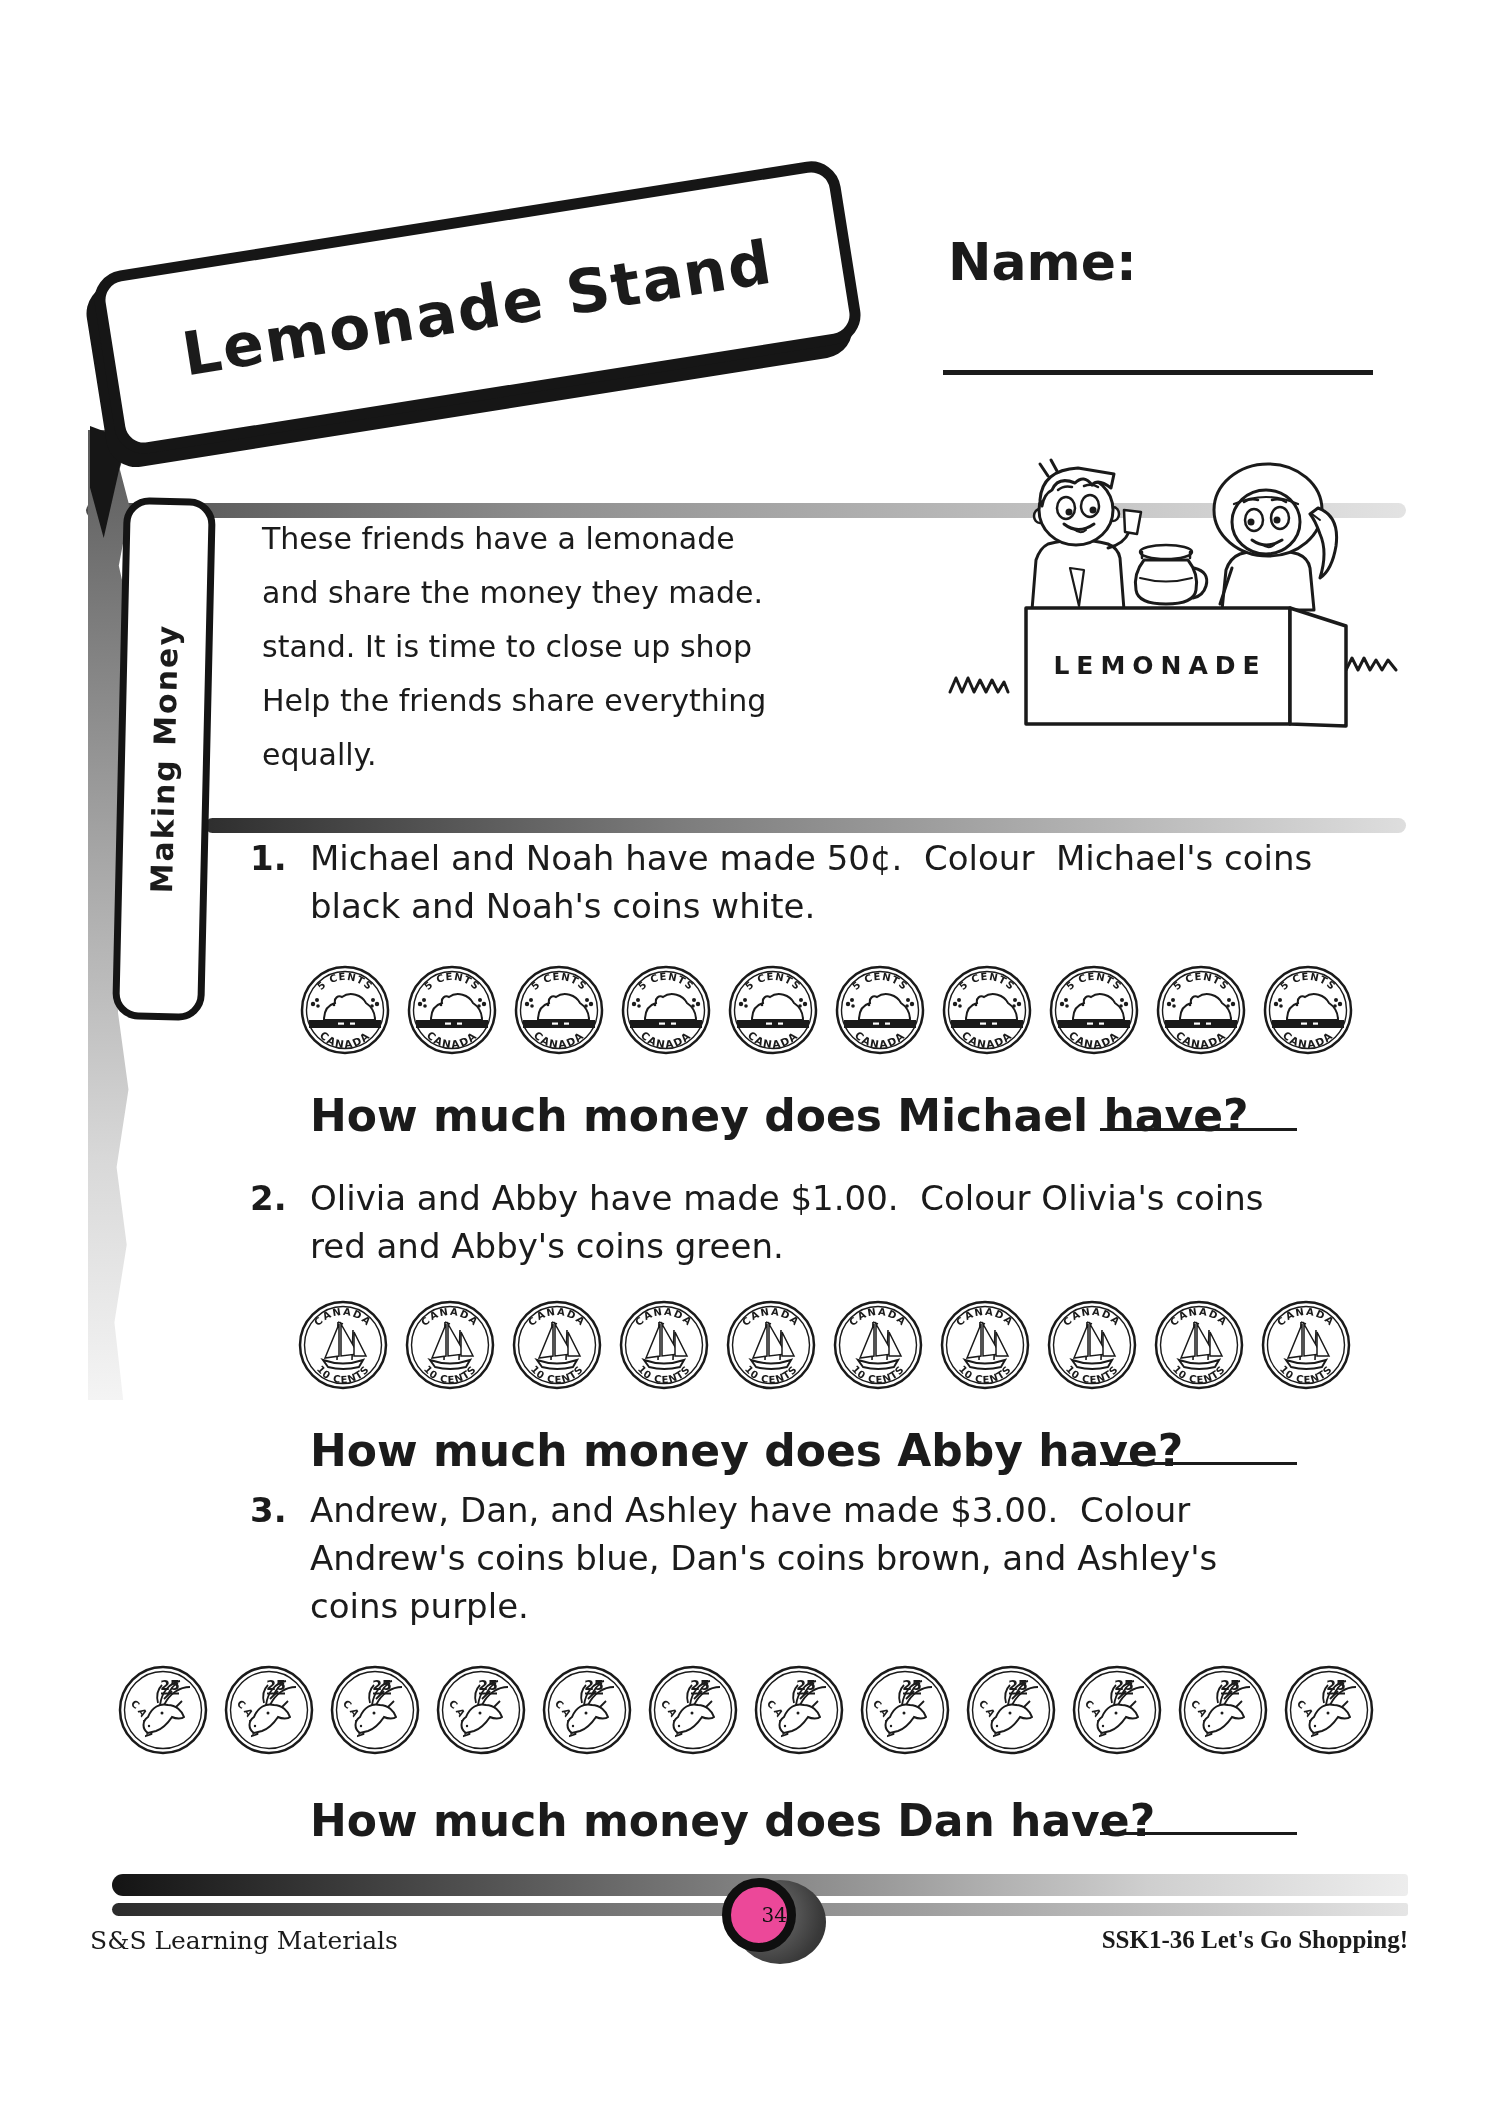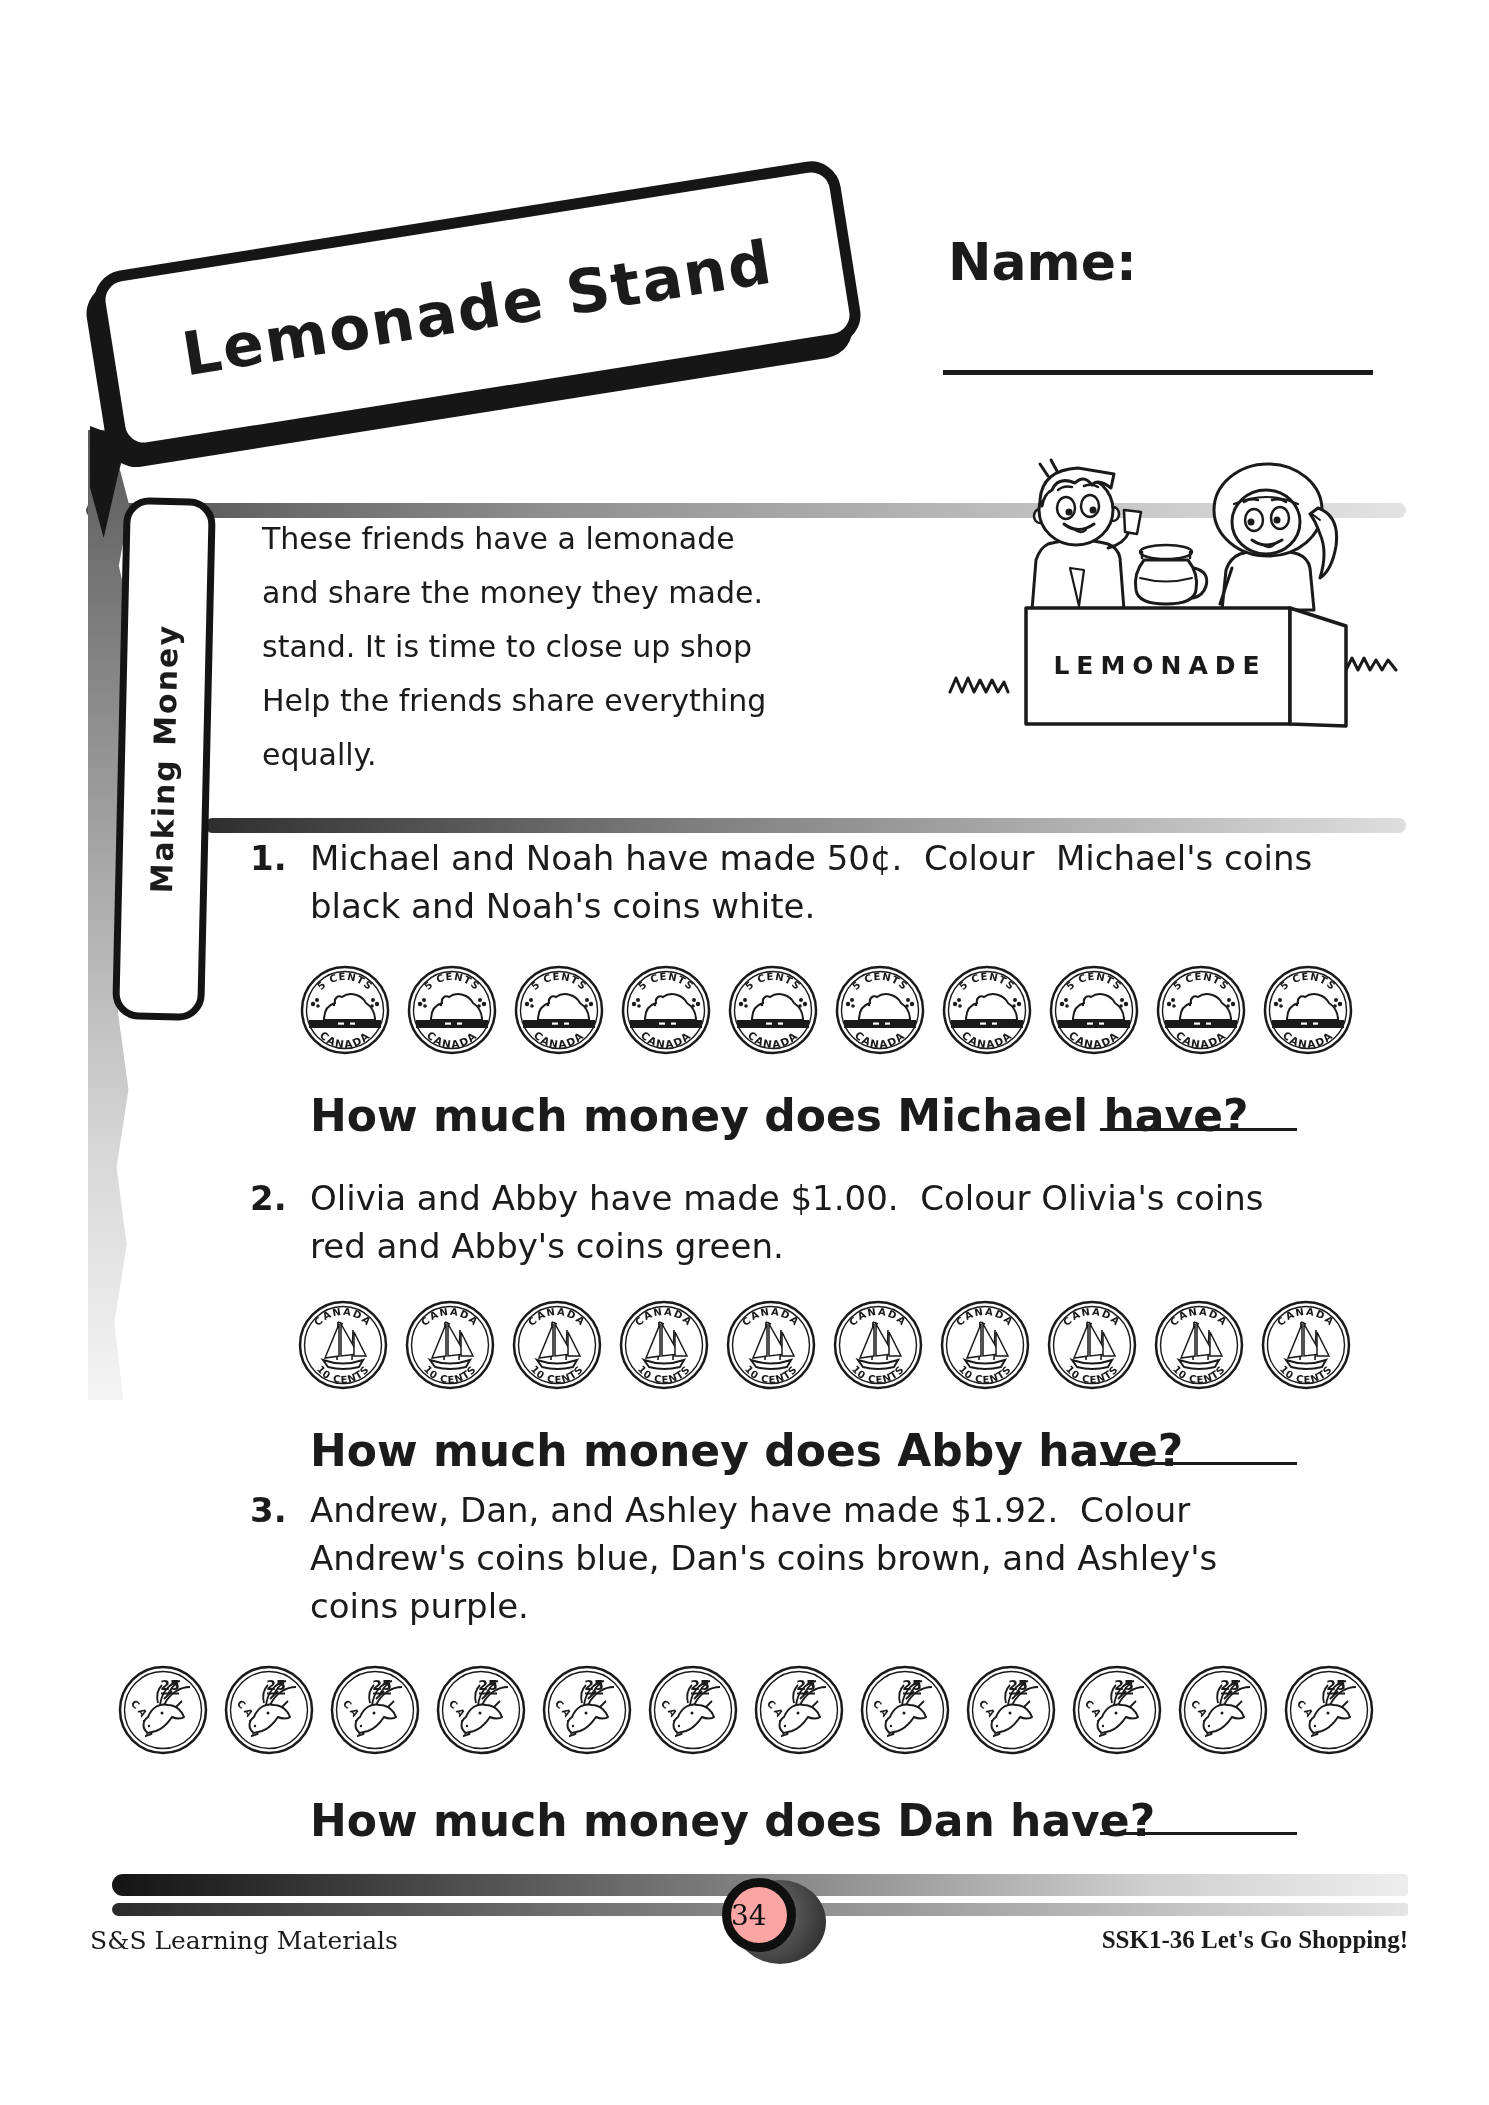--- a/index.html
+++ b/index.html
@@ -64,23 +64,23 @@
   .coin{width:90px; height:90px; flex:0 0 auto;}
   
   .fbar{position:absolute; z-index:1;}
   .fbar-1{left:112px; top:1874px; width:1296px; height:22px; border-radius:12px 4px 4px 12px;
     background:linear-gradient(90deg,#141414 0%,#555 30%,#8f8f8f 55%,#cfcfcf 80%,#ededed 100%);}
   .fbar-2{left:112px; top:1903px; width:1296px; height:13px; border-radius:8px 3px 3px 8px;
     background:linear-gradient(90deg,#2b2b2b 0%,#6f6f6f 35%,#9a9a9a 60%,#e5e5e5 100%);}
   .badge-shadow{position:absolute; left:734px; top:1880px; width:92px; height:84px; border-radius:50%;
     background:radial-gradient(circle at 35% 40%, #777 0%, #3a3a3a 70%, #2a2a2a 100%); z-index:2;}
   .badge{position:absolute; left:722px; top:1878px; width:56px; height:56px; border-radius:50%;
-    background:#fca5a5; border:9px solid #0f0f0f; z-index:3;
-    display:flex; align-items:center; justify-content:flex-start;
-    font-family:"DejaVu Serif", serif; font-size:28px; color:#111;}
+    background:#ec4899; border:9px solid #0f0f0f; z-index:3;
+    display:flex; align-items:center; justify-content:flex-end;
+    font-family:"DejaVu Serif", serif; font-size:20px; color:#111;}
   .footer-left{position:absolute; left:90px; top:1926px; font-family:"DejaVu Serif", serif;
     font-size:25px; font-weight:normal; z-index:2;}
   .footer-right{position:absolute; right:81px; top:1926px; font-family:Liberation Serif, serif;
     font-size:25px; font-weight:bold; z-index:2;}
   svg text, svg textPath{font-family:"DejaVu Sans", sans-serif;}
 </style>
 </head>
 <body>
 
 <svg width="0" height="0" style="position:absolute" aria-hidden="true">
@@ -317,21 +317,21 @@
         <use href="#coin-dime"></use>
       </svg>
       <svg class="coin" viewBox="0 0 90 90">
         <use href="#coin-dime"></use>
       </svg>
     </div>
   <div class="prompt" style="top:1425px">How much money does Abby have?</div>
   <div class="blank" style="top:1462px"></div>
 
   <span class="qnum" style="left:250px; top:1490px">3.</span>
-  <div class="qline" style="left:310px; top:1490px">Andrew, Dan, and Ashley have made $1.92.  Colour</div>
+  <div class="qline" style="left:310px; top:1490px">Andrew, Dan, and Ashley have made $3.00.  Colour</div>
   <div class="qline" style="left:310px; top:1538px">Andrew's coins blue, Dan's coins brown, and Ashley's</div>
   <div class="qline" style="left:310px; top:1586px">coins purple.</div>
   <div class="coin-row quarters" style="left:118px; top:1665px">
       <svg class="coin" viewBox="0 0 90 90">
         <use href="#coin-quarter"></use>
       </svg>
       <svg class="coin" viewBox="0 0 90 90">
         <use href="#coin-quarter"></use>
       </svg>
       <svg class="coin" viewBox="0 0 90 90">

